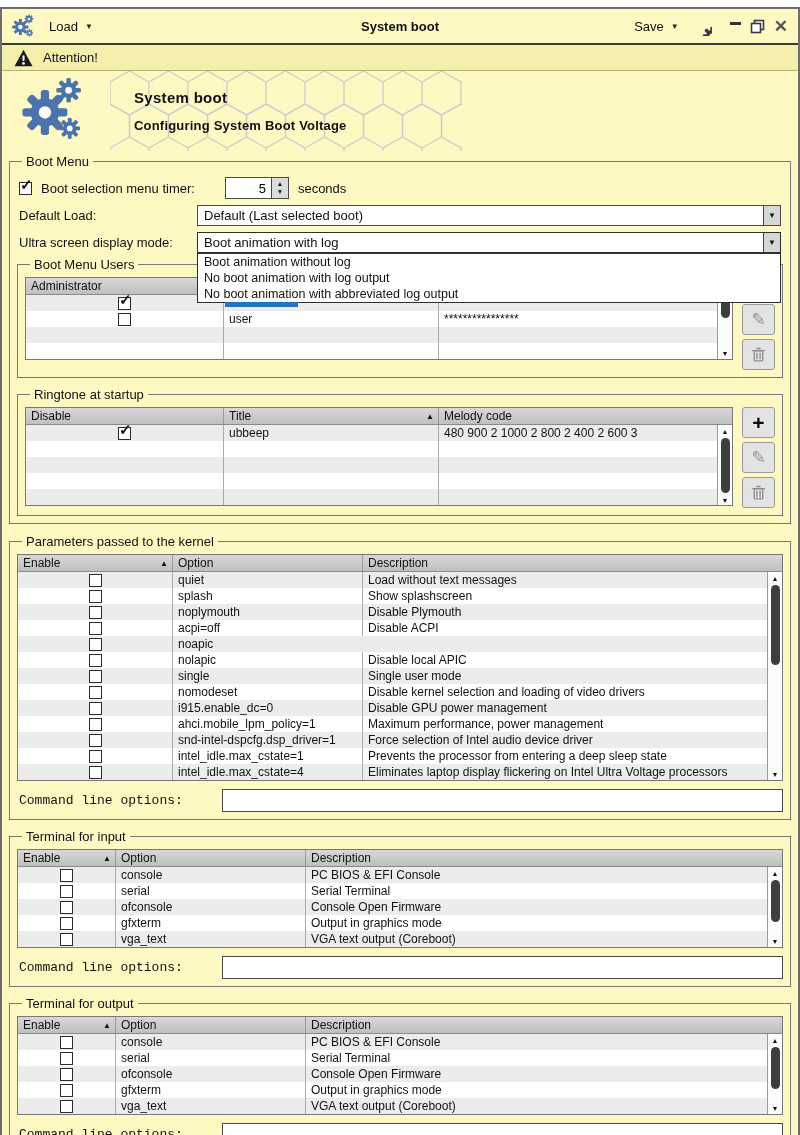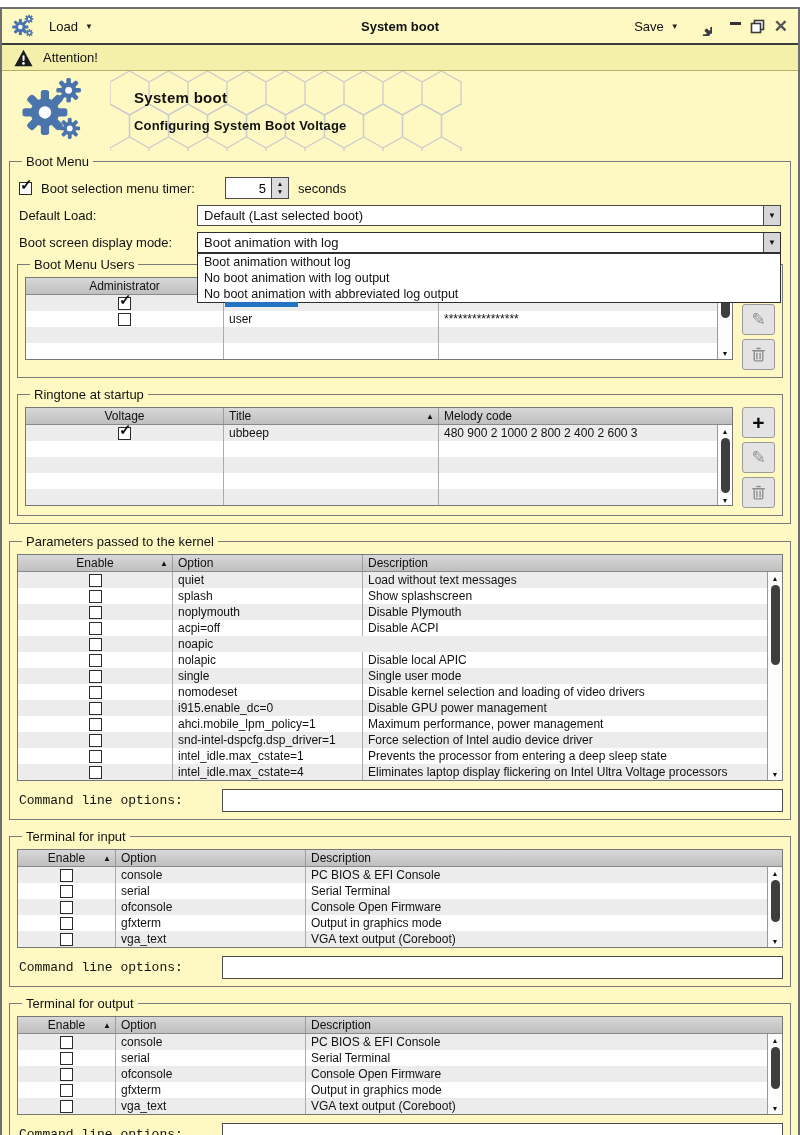--- a/index.html
+++ b/index.html
@@ -50,21 +50,21 @@
   .combo-wrap { flex: 1; position: relative; z-index: 30; display: flex; }
   .drop-list { position: absolute; top: 100%; left: 0; right: 0; background: #fff; border: 1px solid #2f2f2f; z-index: 30; }
   .drop-item { height: 16px; display: flex; align-items: center; padding: 0 6px; font-size: 12.5px; white-space: nowrap; }
   .blue-sliver { position: absolute; top: 100%; left: 27px; width: 73px; height: 5px; background: #2273c4; }
   
   .tablewrap { display: flex; align-items: flex-start; gap: 9px; margin-top: 3px; }
   .table { flex: 1; border: 1px solid #777; background: #fff; font-size: 12px; }
   .thead { display: flex; height: 17px; background: linear-gradient(#d8d8d8, #bfbfbf); border-bottom: 1px solid #8a8a8a; }
   .th { display: flex; align-items: center; padding: 0 5px; position: relative; border-right: 1px solid #9b9b9b; overflow: hidden; }
   .th:last-child { border-right: none; }
-  .th.c { justify-content: center; }
+  .th.c { }
   .sort { position: absolute; right: 4px; top: 4px; font-size: 8px; }
   .tbody { position: relative; }
   .tr { display: flex; height: 16px; margin-right: 15px; }
   .tr:nth-child(odd) { background: #ececec; }
   .td { display: flex; align-items: center; padding: 0 5px; border-right: 1px solid #ababab; overflow: hidden; white-space: nowrap; }
   .td:last-child { border-right: none; }
   .td.c { justify-content: center; }
   .vscroll { position: absolute; top: 0; right: 0; bottom: 0; width: 15px; border-left: 1px solid #999; background: #fcfcfc; display: flex; flex-direction: column; align-items: center; }
   .sarrow { height: 12px; line-height: 13px; font-size: 7px; color: #111; flex: none; }
   .sthumb { width: 9px; background: #3e3e3e; border-radius: 5px; margin: 1px 0; flex: none; }
@@ -201,21 +201,21 @@
 
       <div class="ctl-row">
         <span class="lbl lbl-w">Default Load:</span>
         <span class="combo">
           <span class="combo-val">Default (Last selected boot)</span>
           <span class="combo-btn">▼</span>
         </span>
       </div>
 
       <div class="ctl-row">
-        <span class="lbl lbl-w">Boot screen display mode:</span>
+        <span class="lbl lbl-w">Ultra screen display mode:</span>
         <span class="combo-wrap">
           <span class="combo" style="border-color:#2f2f2f">
             <span class="combo-val">Boot animation with log</span>
             <span class="combo-btn">▼</span>
           </span>
           <span class="drop-list" id="display-mode-list">
             <span class="blue-sliver"></span>
           <span class="drop-item">Boot animation without log</span>
               <span class="drop-item">No boot animation with log output</span>
               <span class="drop-item">No boot animation with abbreviated log output</span>
@@ -289,21 +289,21 @@
         </div>
       </fieldset>
 
       <fieldset id="fs-ringtone">
         <legend>Ringtone at startup</legend>
         <div class="tablewrap">
           <div id="ringtone-table-mount" style="flex:1">
               <div class="table">
                 <div class="thead">
                   <div class="th c" style="width: 198px;">
-                    <span>Voltage</span>
+                    <span>Disable</span>
                   </div>
                   <div class="th" style="width: 215px;">
                     <span>Title</span>
                     <span class="sort">▲</span>
                   </div>
                   <div class="th" style="flex: 1 1 0%;">
                     <span>Melody code</span>
                   </div>
                 </div>
                 <div class="tbody">

